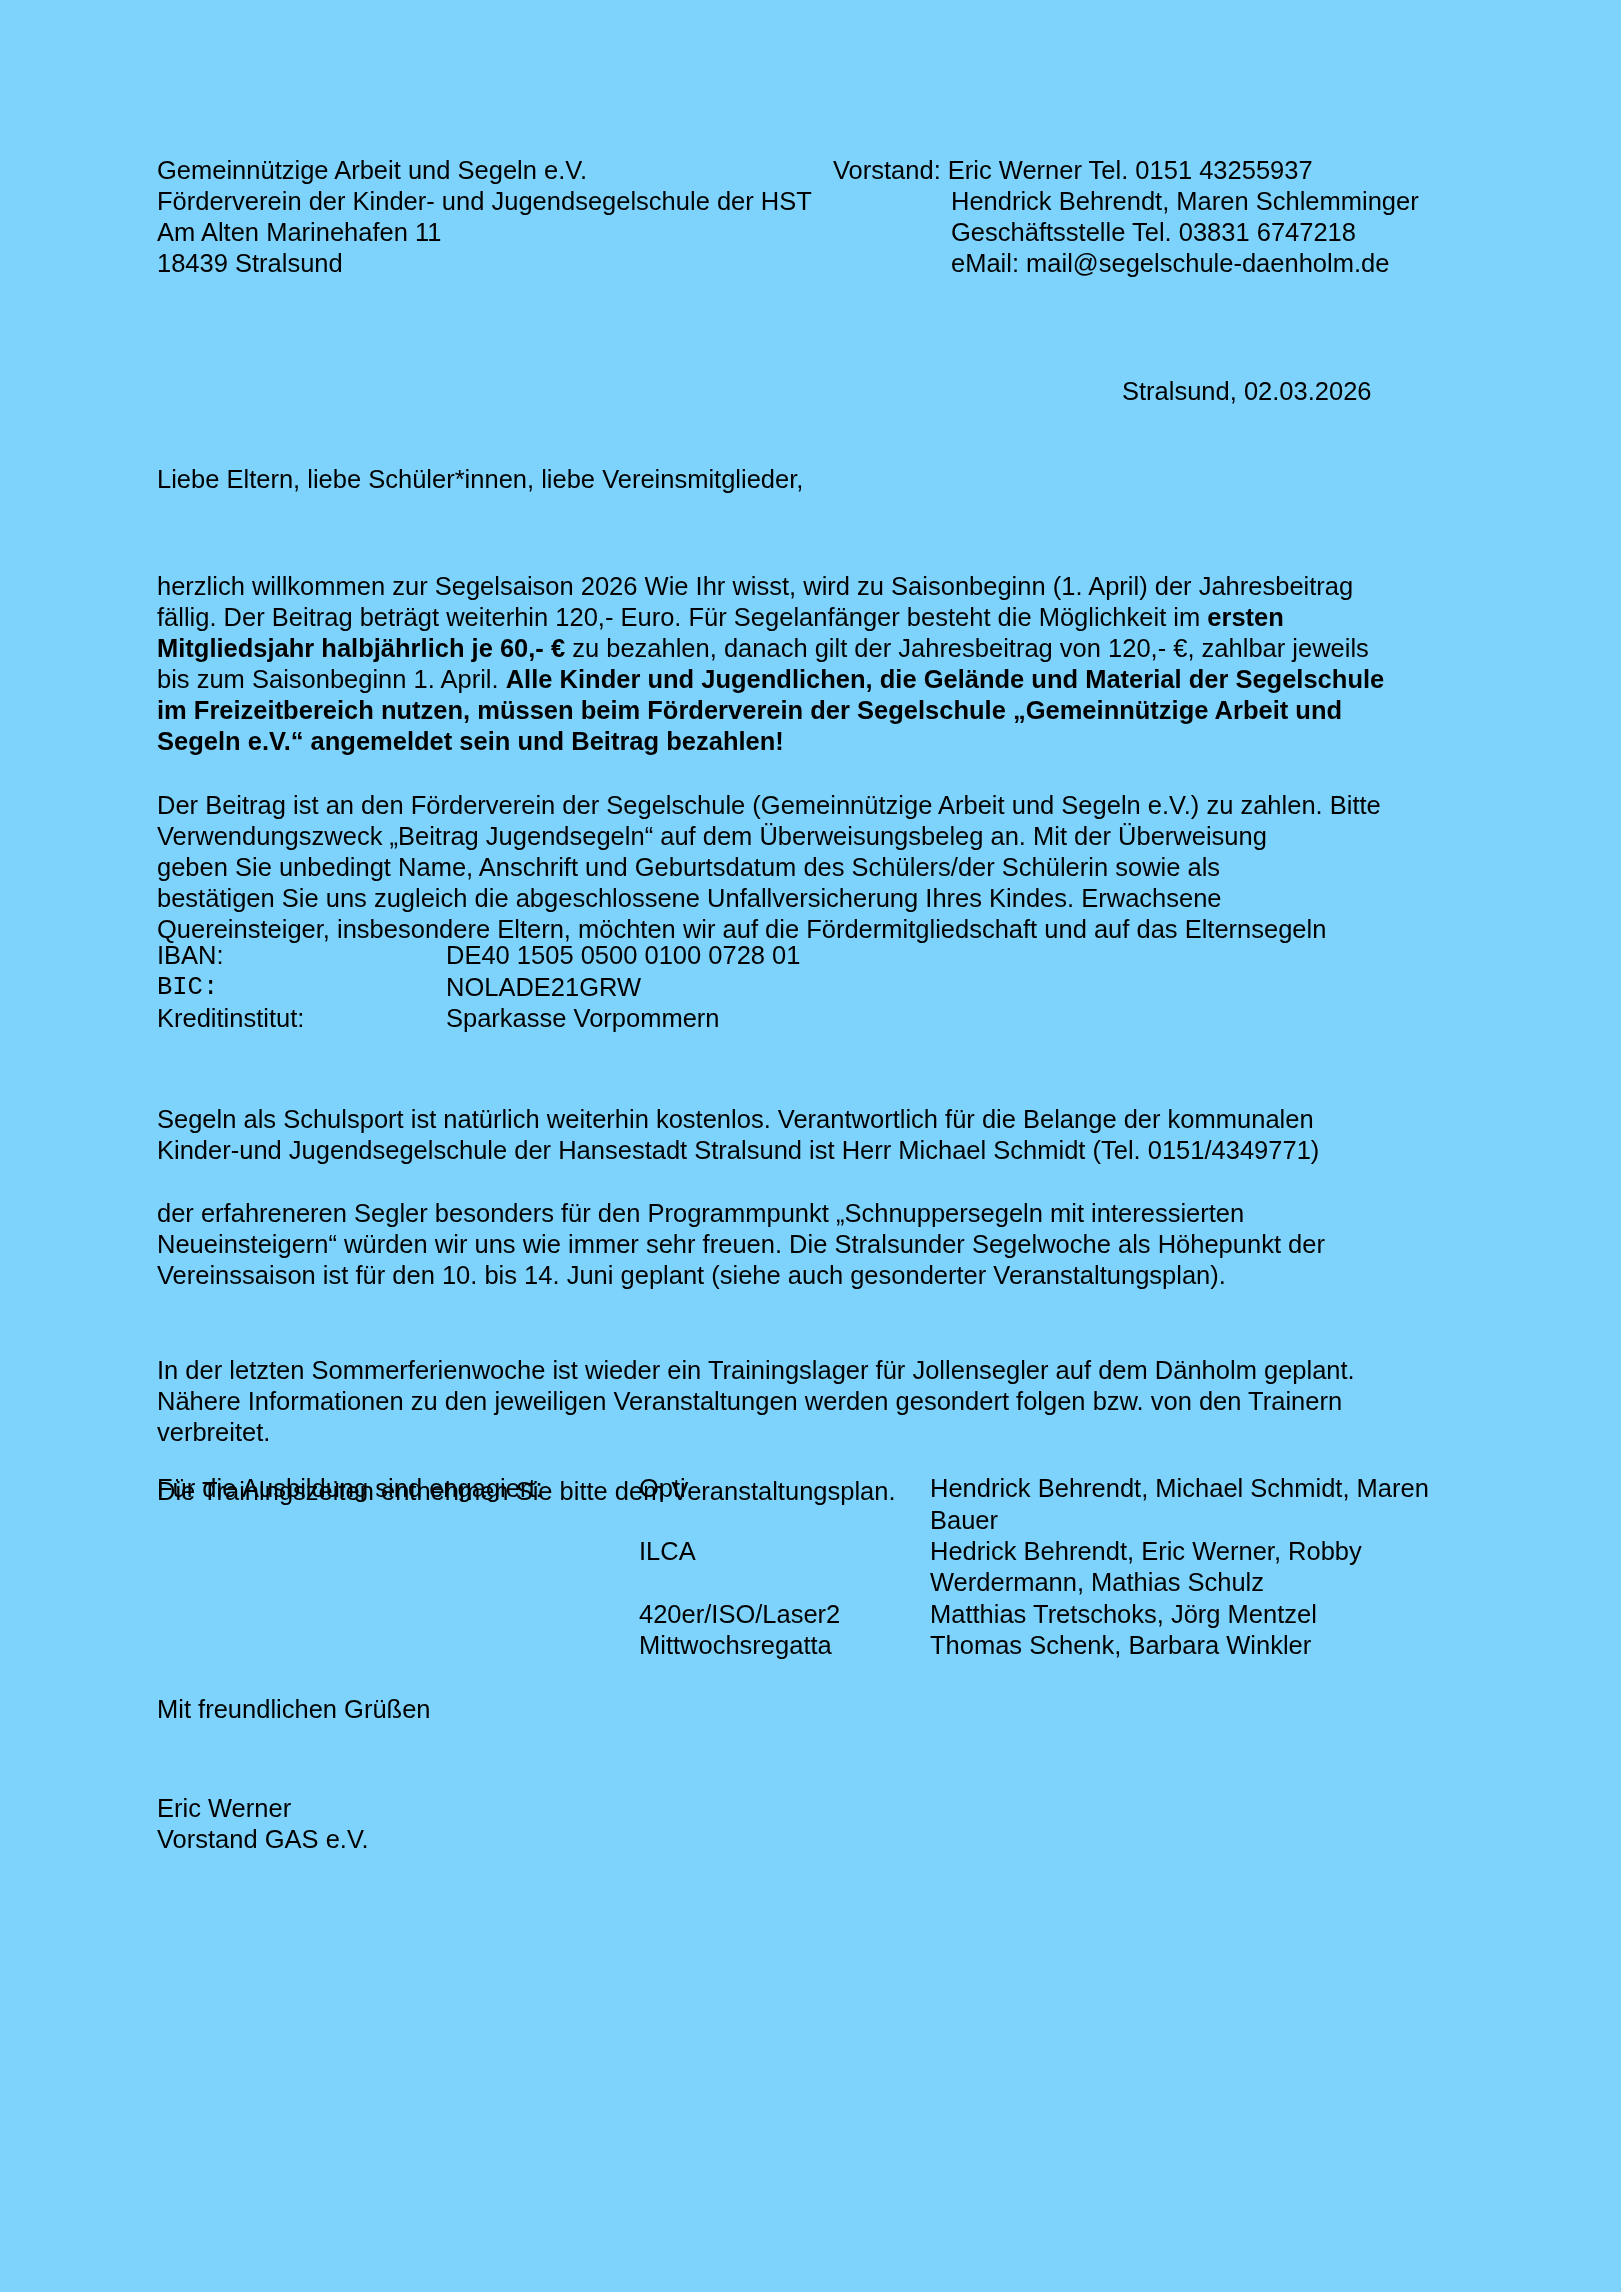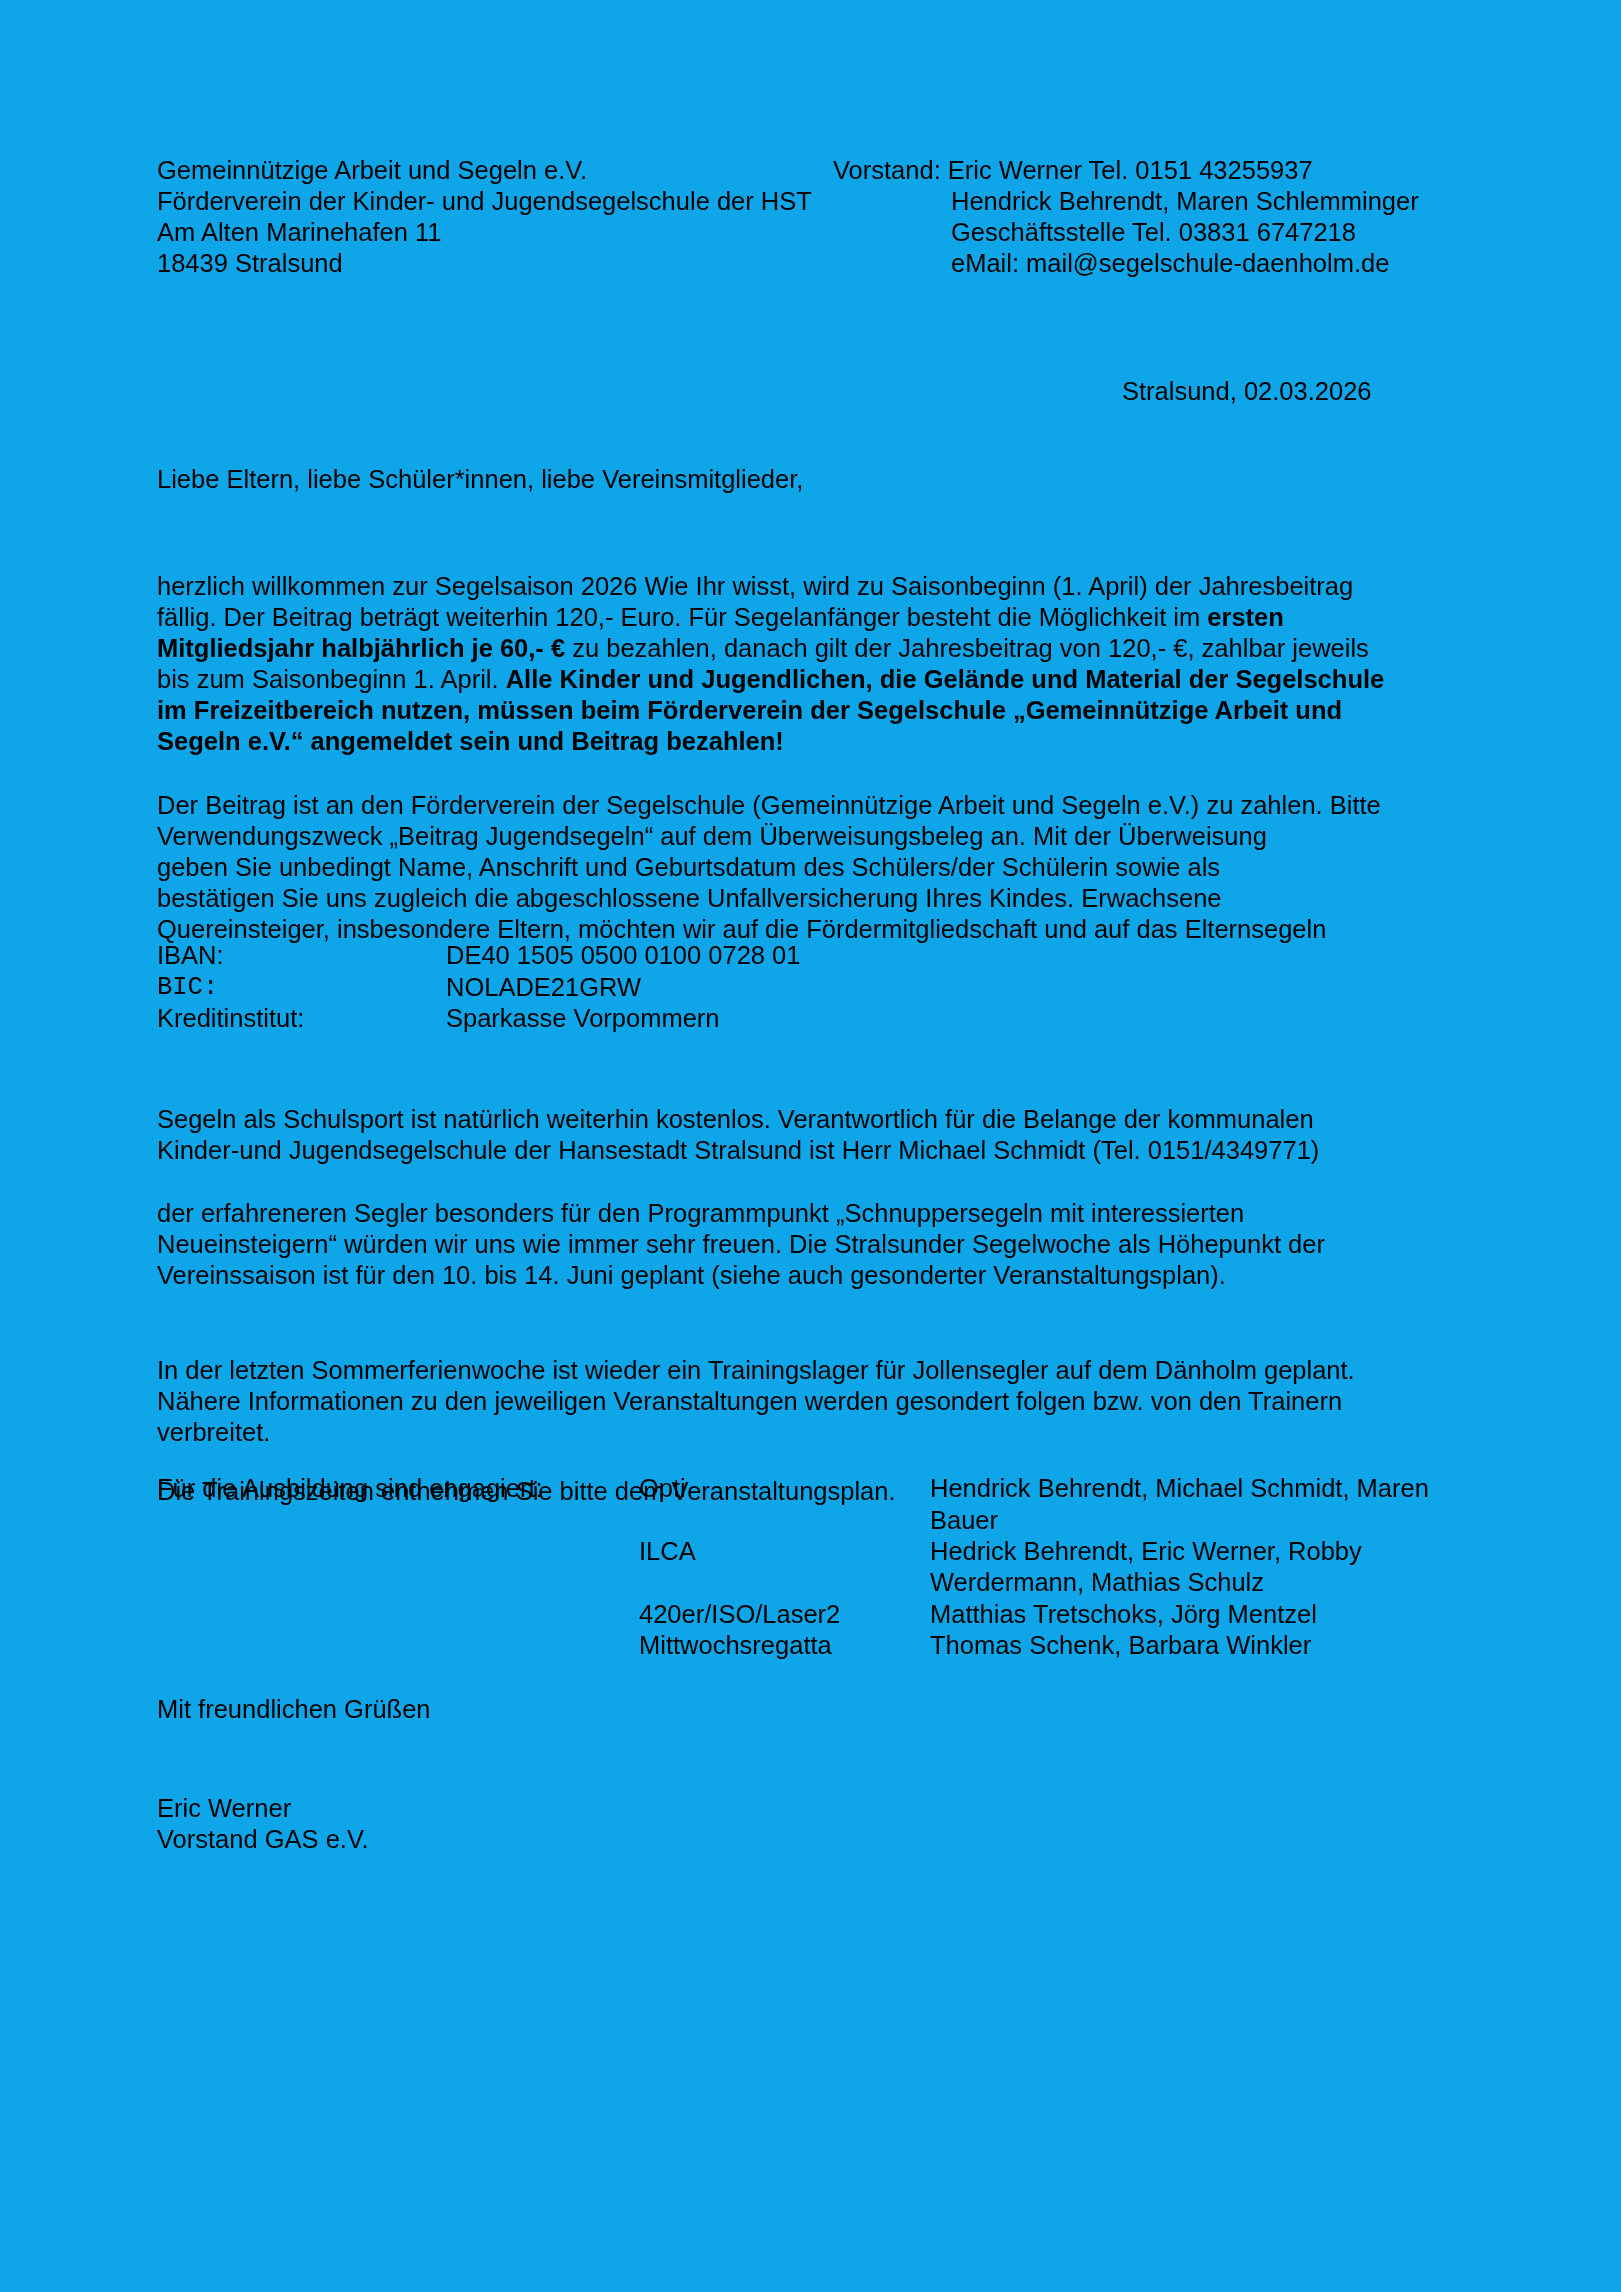--- a/index.html
+++ b/index.html
@@ -1,18 +1,18 @@
 <!DOCTYPE html>
 <html style="font-size:14.3px"><head>
 <meta charset="utf-8">
 <style>
   html, body { margin: 0; padding: 0; background: #ffffff; }
   body { width: 1621px; height: 2293px; position: relative; overflow: hidden;
          font-family: "Liberation Sans", sans-serif; color: #000; font-size: 25.5px; }
-  .page { position: absolute; left: 0; top: 0; width: 1621px; height: 2293px; background: #0ea5e9; }
+  .page { position: absolute; left: 0; top: 0; width: 1621px; height: 2293px; background: #7dd3fc; }
   .abs { position: absolute; white-space: nowrap; line-height: 31px; }
   .line { display: block; height: 31px; }
   .para { position: absolute; left: 157px; width: 1343px; line-height: 31px; margin-top: 38px; }
   .para .line { white-space: nowrap; }
   b { font-weight: bold; }
   .grid-row { position: absolute; white-space: nowrap; line-height: 31px; }
 </style>
 </head>
 <body>
 

